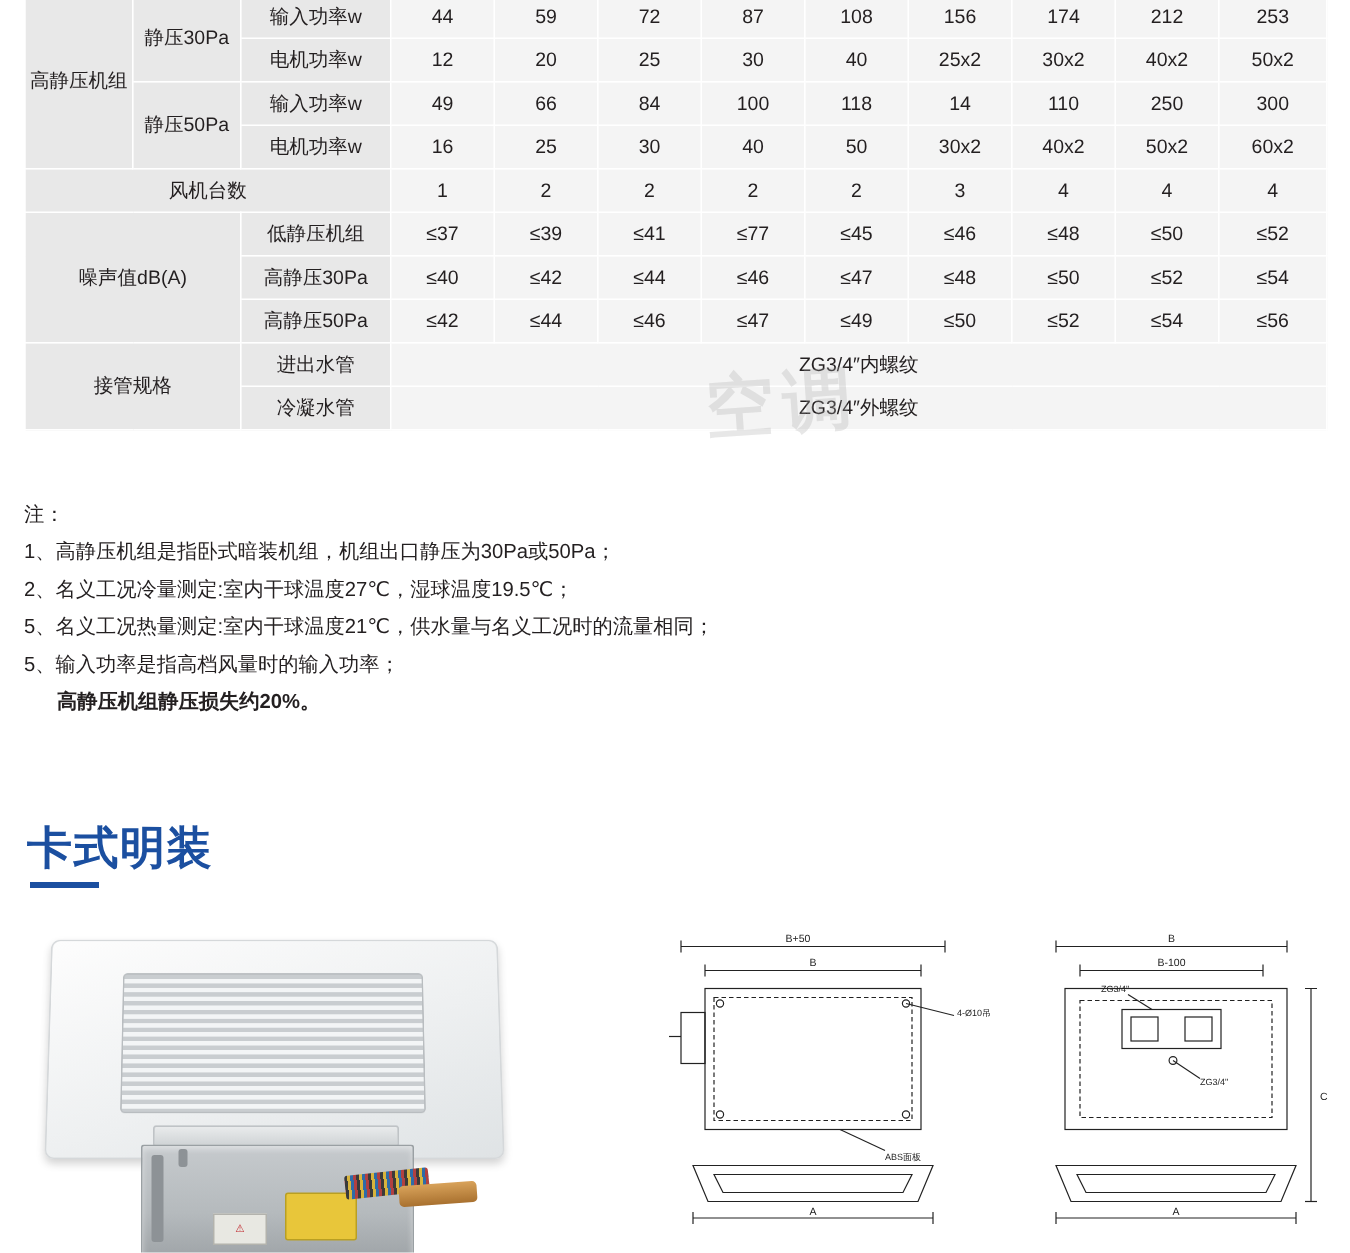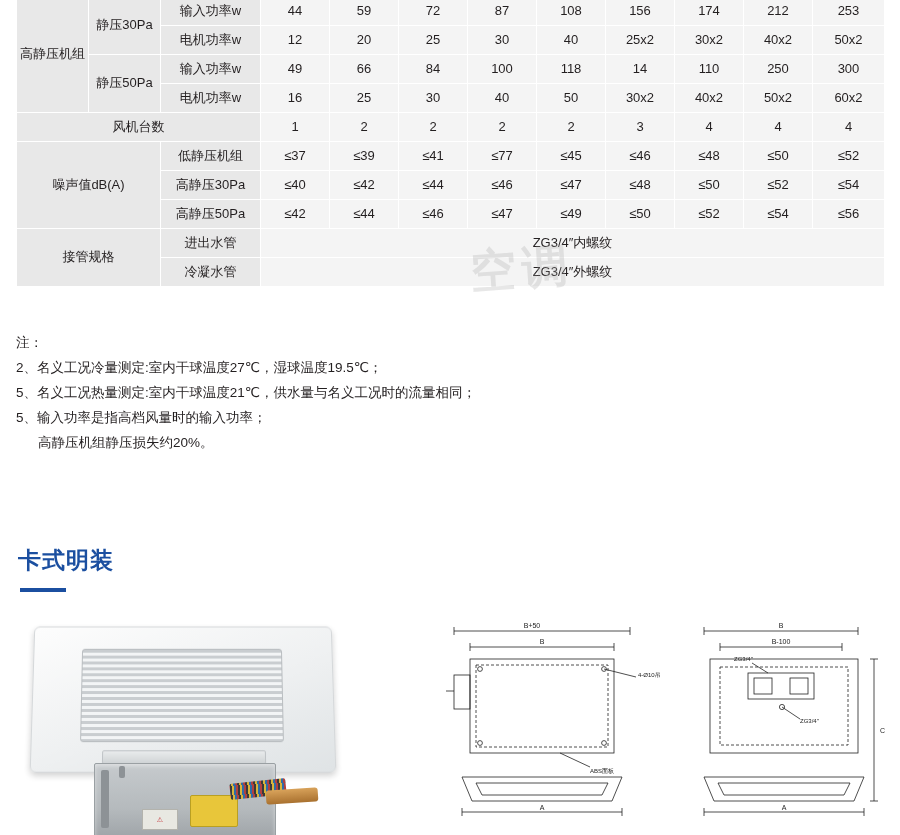--- a/index.html
+++ b/index.html
@@ -49,28 +49,28 @@
   .notes {
     position: absolute;
     left: 16px;
     top: 330px;
     width: 870px;
     font-size: 13.5px;
     line-height: 25px;
     color: #231f20;
   }
   .notes .note-line { white-space: pre-wrap; }
-  .notes .note-indent { padding-left: 22px; }
+  .notes .note-indent { padding-left: 22px; font-weight: bold; }
 
   
   .section-title {
     position: absolute;
     left: 18px;
     top: 545px;
-    font-size: 23px;
+    font-size: 30px;
     font-weight: bold;
     color: #1b4fa0;
     letter-spacing: 1px;
   }
   .section-rule {
     position: absolute;
     left: 20px;
     top: 588px;
     width: 46px;
     height: 4px;
@@ -351,20 +351,21 @@
 
     <tr>
       <td class="lbl">冷凝水管</td>
       <td class="val wide" colspan="9">ZG3/4″外螺纹</td>
     </tr>
   </tbody>
 </table>
 
 <div class="notes">
   <div class="note-line">注：</div>
+  <div class="note-line">1、高静压机组是指卧式暗装机组，机组出口静压为30Pa或50Pa；</div>
   <div class="note-line">2、名义工况冷量测定:室内干球温度27℃，湿球温度19.5℃；</div>
   <div class="note-line">5、名义工况热量测定:室内干球温度21℃，供水量与名义工况时的流量相同；</div>
   <div class="note-line">5、输入功率是指高档风量时的输入功率；</div>
   <div class="note-line note-indent">高静压机组静压损失约20%。</div>
 </div>
 
 <div class="section-title">卡式明装</div>
 <div class="section-rule"></div>
 
 <div class="figure-area">

